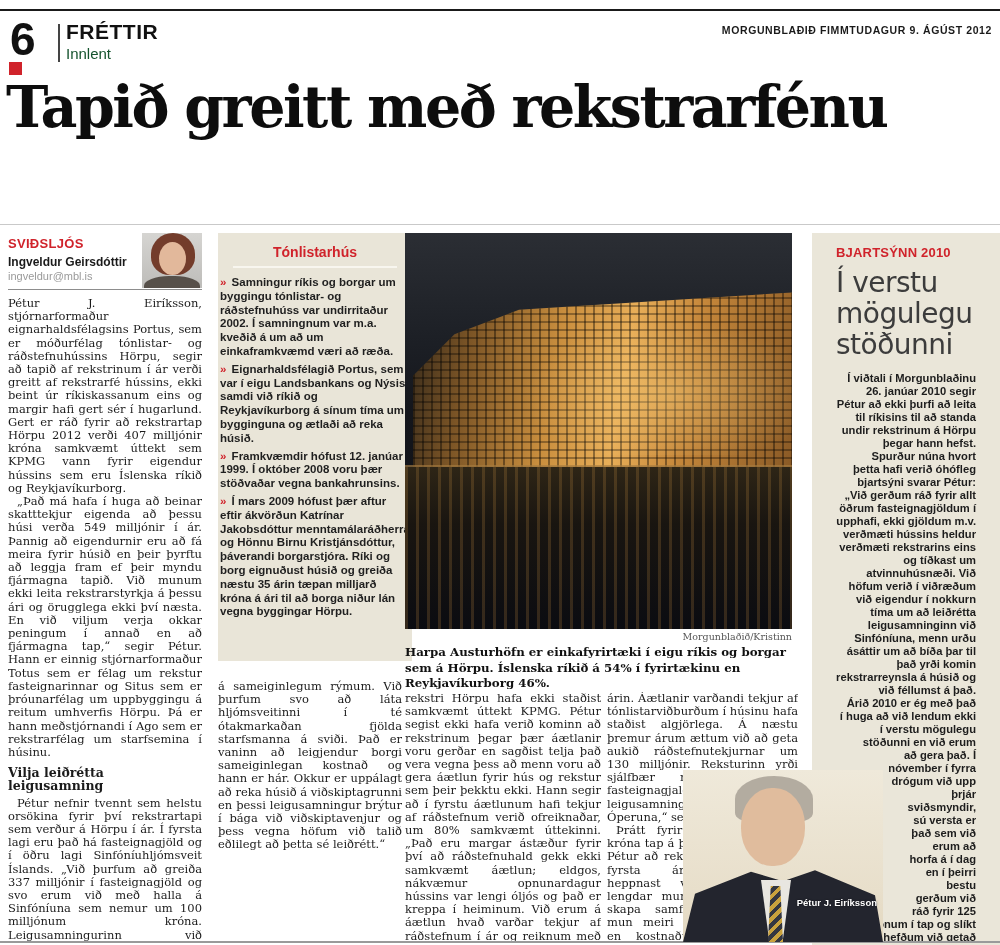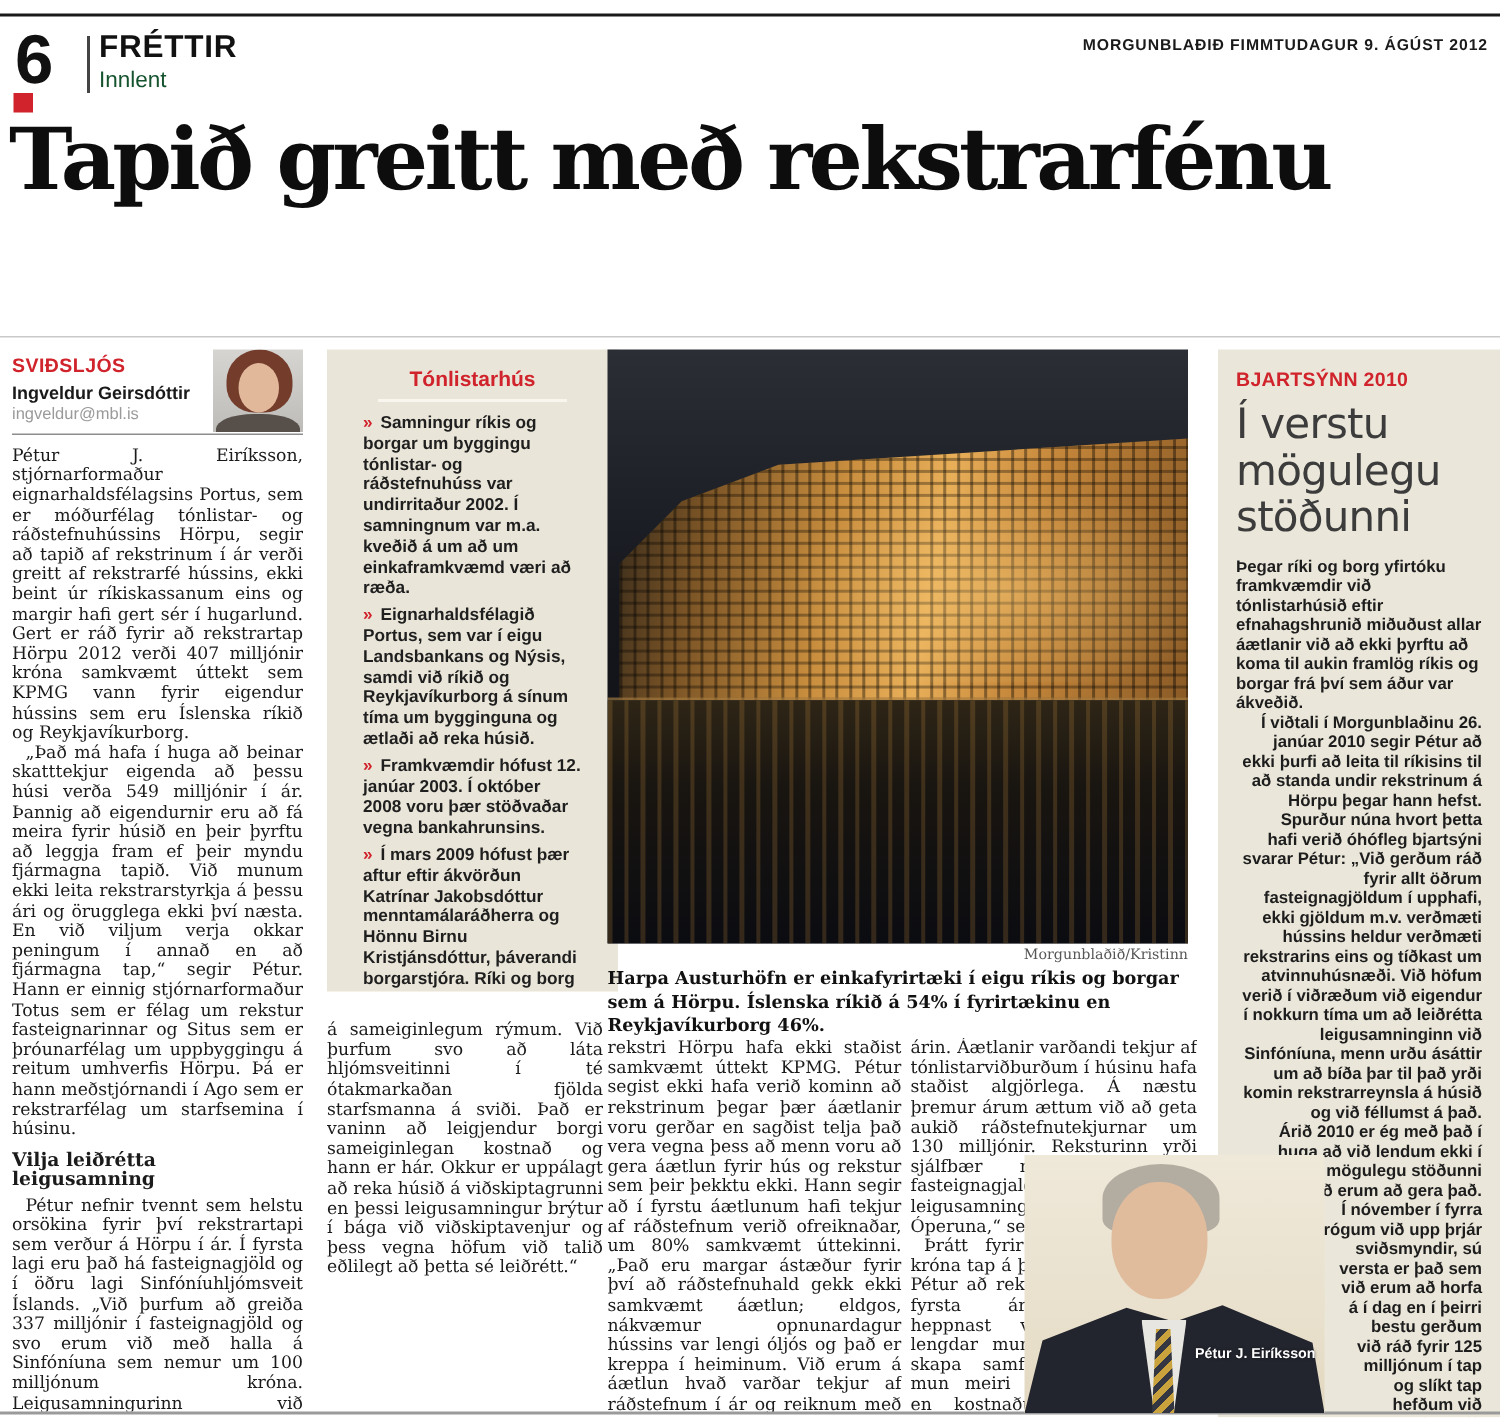--- a/index.html
+++ b/index.html
@@ -38,21 +38,21 @@
   .email{font-size:11px;color:#9a9a9a;margin-top:1px;}
   .portrait-w{position:absolute;right:0;top:-1px;width:60px;height:56px;overflow:hidden;
               background:linear-gradient(180deg,#d6d5d2,#bdbcb9);}
   .w-hair{position:absolute;left:9px;top:1px;width:44px;height:42px;border-radius:50% 50% 42% 42%;background:#733c2b;}
   .w-face{position:absolute;left:17px;top:10px;width:27px;height:33px;border-radius:50%;background:#e2b89b;}
   .w-body{position:absolute;left:2px;bottom:-10px;width:56px;height:22px;border-radius:45%;background:#57504a;}
   .crosshead{font-family:"DejaVu Serif",serif;font-size:12.5px;font-weight:700;margin:7px 0 4px 0;text-align:left;}
 
   
   .infobox{position:absolute;left:218px;top:233px;width:194px;height:428px;background:#e9e5d8;
-           padding:8px 24px;box-sizing:border-box;overflow:hidden;}
+           padding:8px 2px;box-sizing:border-box;overflow:hidden;}
   .infobox-title{color:#d0232b;font-size:14px;font-weight:700;text-align:center;margin-top:3px;}
   .infobox-rule{width:86%;height:2px;background:#f8f6ef;margin:6px auto 8px auto;}
   .infobox p{margin:0 0 4px 0;font-size:11.5px;line-height:13.8px;font-weight:700;color:#1f1f1f;text-align:left;}
   .marker{color:#d0232b;font-weight:700;padding-right:2px;}
 
   
   .colB{position:absolute;left:218px;top:680px;width:184px;height:261px;overflow:hidden;}
 
   
   .photo{position:absolute;left:405px;top:233px;width:387px;height:396px;overflow:hidden;
@@ -91,21 +91,21 @@
   .m-shirt{position:absolute;left:78px;bottom:0;width:30px;height:62px;background:#e8e6e0;
            clip-path:polygon(0 0,100% 0,72% 100%,28% 100%);}
   .m-tie{position:absolute;left:85px;bottom:0;width:15px;height:56px;
          background:repeating-linear-gradient(135deg,#c9a23d 0 4px,#343741 4px 8px);
          clip-path:polygon(18% 0,82% 0,100% 100%,0 100%);}
   .man-caption{position:absolute;right:6px;bottom:34px;color:#fff;font-size:9.5px;font-weight:700;
                text-shadow:0 0 2px rgba(0,0,0,.6);}
 
   
   .sidebar{position:absolute;left:812px;top:233px;width:188px;height:712px;background:#eae6d9;
-           padding:12px 12px;box-sizing:border-box;overflow:hidden;}
+           padding:12px 24px;box-sizing:border-box;overflow:hidden;}
   .sb-kicker{color:#d0232b;font-size:13px;font-weight:700;letter-spacing:.2px;}
   .sb-title{font-family:"DejaVu Sans",sans-serif;font-size:28px;line-height:31px;font-weight:400;
             color:#3c3c3c;margin:7px 0 12px 0;letter-spacing:-.5px;}
   .sb-body p{margin:0;font-size:11.2px;line-height:13px;font-weight:700;color:#1d1d1d;text-align:left;}
   .sb-body p.ind{text-indent:8px;text-align:right;}
   .wrapS{float:left;width:72px;height:215px;
          shape-outside:polygon(0 16%,28% 20%,58% 34%,88% 54%,100% 68%,100% 100%,0 100%);}
 </style>
 </head>
 <body>
@@ -140,21 +140,21 @@
       <div class="crosshead">Vilja leiðrétta leigusamning</div>
       <p class="ind">Pétur nefnir tvennt sem helstu orsökina fyrir því rekstrartapi sem verður á Hörpu í ár. Í fyrsta lagi eru það há fasteignagjöld og í öðru lagi Sinfóníuhljómsveit Íslands. „Við þurfum að greiða 337 milljónir í fasteignagjöld og svo erum við með halla á Sinfóníuna sem nemur um 100 milljónum króna. Leigusamningurinn við Sinfóníuna er bindandi í 35 ár og ástæðan fyrir því að við höfum viljað endurskoða hann er að í honum er ekki gert ráð fyrir að Sinfónían borgi sameiginlegan kostnað, eins og hita og rafmagn, þrif og leigu</p>
     </div>
   </div>
 
   <div class="infobox">
     <div class="infobox-title">Tónlistarhús</div>
     <div class="infobox-rule"></div>
     <p><span class="marker">»</span> <span>Samningur ríkis og borgar um byggingu tónlistar- og ráðstefnuhúss var undirritaður 2002. Í samningnum var m.a. kveðið á um að um einkaframkvæmd væri að ræða.</span></p>
     <p><span class="marker">»</span> <span>Eignarhaldsfélagið Portus, sem var í eigu Landsbankans og Nýsis, samdi við ríkið og Reykjavíkurborg á sínum tíma um bygginguna og ætlaði að reka húsið.</span></p>
-    <p><span class="marker">»</span> <span>Framkvæmdir hófust 12. janúar 2003. Í október 2008 voru þær stöðvaðar vegna bankahrunsins.</span></p>
+    <p><span class="marker">»</span> <span>Framkvæmdir hófust 12. janúar 1999. Í október 2008 voru þær stöðvaðar vegna bankahrunsins.</span></p>
     <p><span class="marker">»</span> <span>Í mars 2009 hófust þær aftur eftir ákvörðun Katrínar Jakobsdóttur menntamálaráðherra og Hönnu Birnu Kristjánsdóttur, þáverandi borgarstjóra. Ríki og borg eignuðust húsið og greiða næstu 35 árin tæpan milljarð króna á ári til að borga niður lán vegna byggingar Hörpu.</span></p>
   </div>
 
   <div class="colB bodytext">
     <p>á sameiginlegum rýmum. Við þurfum svo að láta hljómsveitinni í té ótakmarkaðan fjölda starfsmanna á sviði. Það er vaninn að leigjendur borgi sameiginlegan kostnað og hann er hár. Okkur er uppálagt að reka húsið á viðskiptagrunni en þessi leigusamningur brýtur í bága við viðskiptavenjur og þess vegna höfum við talið eðlilegt að þetta sé leiðrétt.“</p>
 
   </div>
 
   <div class="photo">
     <div class="building"></div>
@@ -175,21 +175,20 @@
   <div class="colD bodytext">
     <p>árin. Áætlanir varðandi tekjur af tónlistarviðburðum í húsinu hafa staðist algjörlega. Á næstu þremur árum ættum við að geta aukið ráðstefnutekjurnar um 130 milljónir. Reksturinn yrði sjálfbær með leiðréttingu fasteignagjalda og leigusamninga við Sinfóníuna og Óperuna,“ segir Pétur.</p>
     <div class="wrapD"></div>
     <p class="ind">Þrátt fyrir 400 milljóna króna tap á þessu ári telur Pétur að rekstur hússins fyrsta árið hafi heppnast vel. „Til lengdar mun Harpa skapa samfélaginu mun meiri tekjur en kostnaðurinn verður. Svona hús er geysilega verðmætt fyrir samfélagið.“</p>
   </div>
 
   <div class="sidebar">
     <div class="sb-kicker">BJARTSÝNN 2010</div>
     <div class="sb-title">Í verstu mögulegu stöðunni</div>
     <div class="sb-body">
-      <p>Þegar ríki og borg yfirtóku framkvæmdir við tónlistarhúsið eftir efnahagshrunið miðuðust allar áætlanir við að ekki þyrftu að koma til aukin framlög ríkis og borgar frá því sem áður var ákveðið.</p>
       <p class="ind">Í viðtali í Morgunblaðinu 26. janúar 2010 segir Pétur að ekki þurfi að leita til ríkisins til að standa undir rekstrinum á Hörpu þegar hann hefst.</p>
       <p class="ind">Spurður núna hvort þetta hafi verið óhófleg bjartsýni svarar Pétur: „Við gerðum ráð fyrir allt öðrum fasteignagjöldum í upphafi, ekki gjöldum m.v. verðmæti hússins heldur verðmæti rekstrarins eins og tíðkast um atvinnuhúsnæði. Við höfum verið í viðræðum við eigendur í nokkurn tíma um að leiðrétta leigusamninginn við Sinfóníuna, menn urðu ásáttir um að bíða þar til það yrði komin rekstrarreynsla á húsið og við féllumst á það.</p>
       <div class="wrapS"></div>
       <p class="ind">Árið 2010 er ég með það í huga að við lendum ekki í verstu mögulegu stöðunni en við erum að gera það. Í nóvember í fyrra drógum við upp þrjár sviðsmyndir, sú versta er það sem við erum að horfa á í dag en í þeirri bestu gerðum við ráð fyrir 125 milljónum í tap og slíkt tap hefðum við getað unnið upp.“</p>
     </div>
   </div>
 
   <div class="man">
     <div class="m-hair"></div>
     <div class="m-face"></div>

